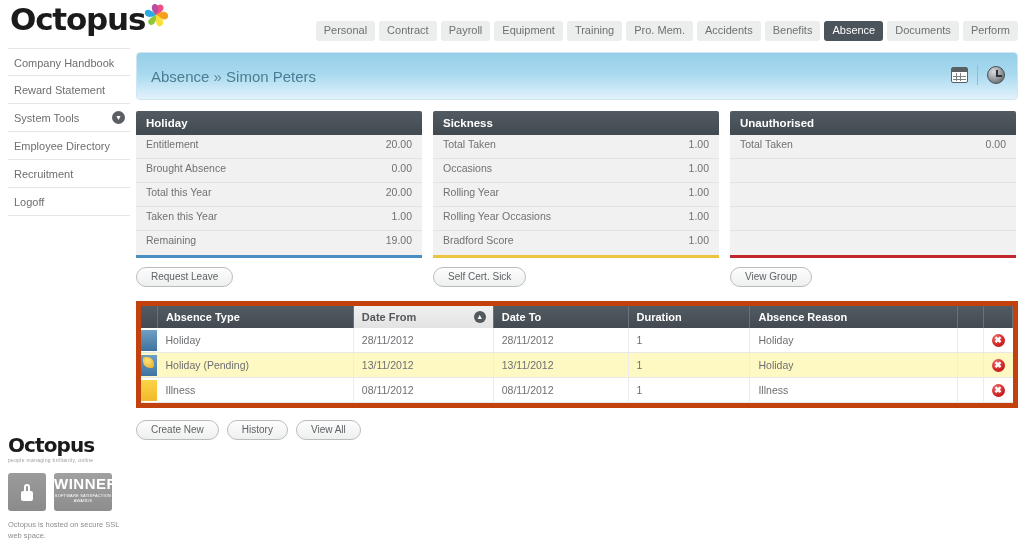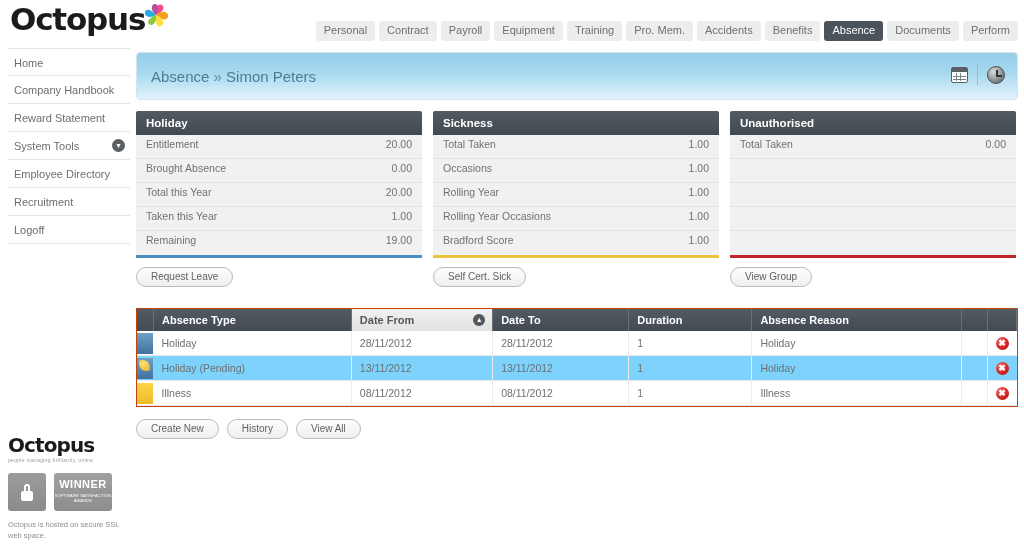--- a/index.html
+++ b/index.html
@@ -141,21 +141,21 @@
   .pill {
     display:inline-block;
     border:1px solid #b9bcbe; border-radius: 11px;
     background: linear-gradient(to bottom,#fdfdfd,#eeefef);
     color:#5f6266; font-size:10px;
     padding: 3px 14px 4px 14px;
     cursor:pointer;
   }
 
   
-  .table-wrap { margin-top: 21px; border:1px solid #c2410c; background:#fff; }
+  .table-wrap { margin-top: 14px; border:5px solid #c2410c; background:#fff; }
   table { width:100%; border-collapse: collapse; }
   thead th {
     background: linear-gradient(to bottom,#525a62,#434a52);
     color:#ffffff; font-size:11px; font-weight:bold;
     text-align:left; padding: 5px 8px;
     border-right: 1px solid #6a7178;
     white-space: nowrap;
   }
   thead th.sorted {
     background: linear-gradient(to bottom,#f0f0f0,#e2e2e2);
@@ -165,21 +165,21 @@
     position:absolute; right:7px; top: 5px;
     width:12px; height:12px; border-radius:50%;
     background:#51585e; color:#fff; font-size:7px; text-align:center; line-height:12px;
   }
   tbody td {
     font-size:10.5px; color:#6d6f72;
     padding: 5px 8px; border-right:1px solid #ececec;
     border-bottom:1px solid #e8e8e8;
     white-space: nowrap;
   }
-  tbody tr.alt td { background:#7dd3fc; }
+  tbody tr.alt td { background:#fef9c3; }
   td.swatch { width: 16px; padding:0; border-right:none; position:relative; }
   .sw { width:16px; height:21px; }
   .sw-blue { background: linear-gradient(to bottom,#6f9fc4,#3f72a0); }
   .sw-yellow { background: linear-gradient(to bottom,#fdd449,#f1b92b); }
   .sw-badge {
     position:absolute; left:2px; top:4px; width:11px; height:11px;
     background: radial-gradient(circle at 40% 35%,#ffe57a,#e5a81f);
     border-radius: 2px 7px 2px 7px;
   }
   td.del { width: 26px; text-align:center; border-right:none; }
@@ -212,21 +212,21 @@
   }
   .lock-shackle {
     position:absolute; left:16px; top:11px; width:6px; height:8px;
     border:2px solid #fff; border-bottom:none; border-radius:5px 5px 0 0;
   }
   .badge-winner {
     width:58px; height:38px; border-radius:3px;
     background: linear-gradient(to bottom,#a0a0a0,#8d8d8d);
     color:#fff; text-align:center; padding-top:5px;
   }
-  .w-main { font-size:11px; font-weight:bold; letter-spacing:.5px; line-height:12px;text-align:center; }
+  .w-main { font-size:15px; font-weight:bold; letter-spacing:.5px; line-height:12px;text-align:center; }
   .w-sub { font-size:4px; line-height:5px; letter-spacing:.2px; margin-top:3px; }
   .foot-note { font-size:7.5px; color:#8e8e8e; margin-top:8px; line-height:11px; }
 </style>
 </head>
 <body>
 
 <div class="page">
 
   <div class="logo-top">
     <span class="logo-word">Octopus</span><span class="pinwheel"><svg width="28" height="28" viewBox="0 0 28 28">
@@ -249,21 +249,20 @@
       <div class="tab">Training</div>
       <div class="tab">Pro. Mem.</div>
       <div class="tab">Accidents</div>
       <div class="tab">Benefits</div>
       <div class="tab active">Absence</div>
       <div class="tab">Documents</div>
       <div class="tab">Perform</div>
     </div>
 
   <div class="sidebar" id="sidebar">
-      <div class="side-item"><span>Home</span></div>
       <div class="side-item"><span>Company Handbook</span></div>
       <div class="side-item"><span>Reward Statement</span></div>
       <div class="side-item"><span>System Tools</span><span class="side-chevron">▾</span></div>
       <div class="side-item"><span>Employee Directory</span></div>
       <div class="side-item"><span>Recruitment</span></div>
       <div class="side-item"><span>Logoff</span></div>
     </div>
 
   <div class="main">
 

